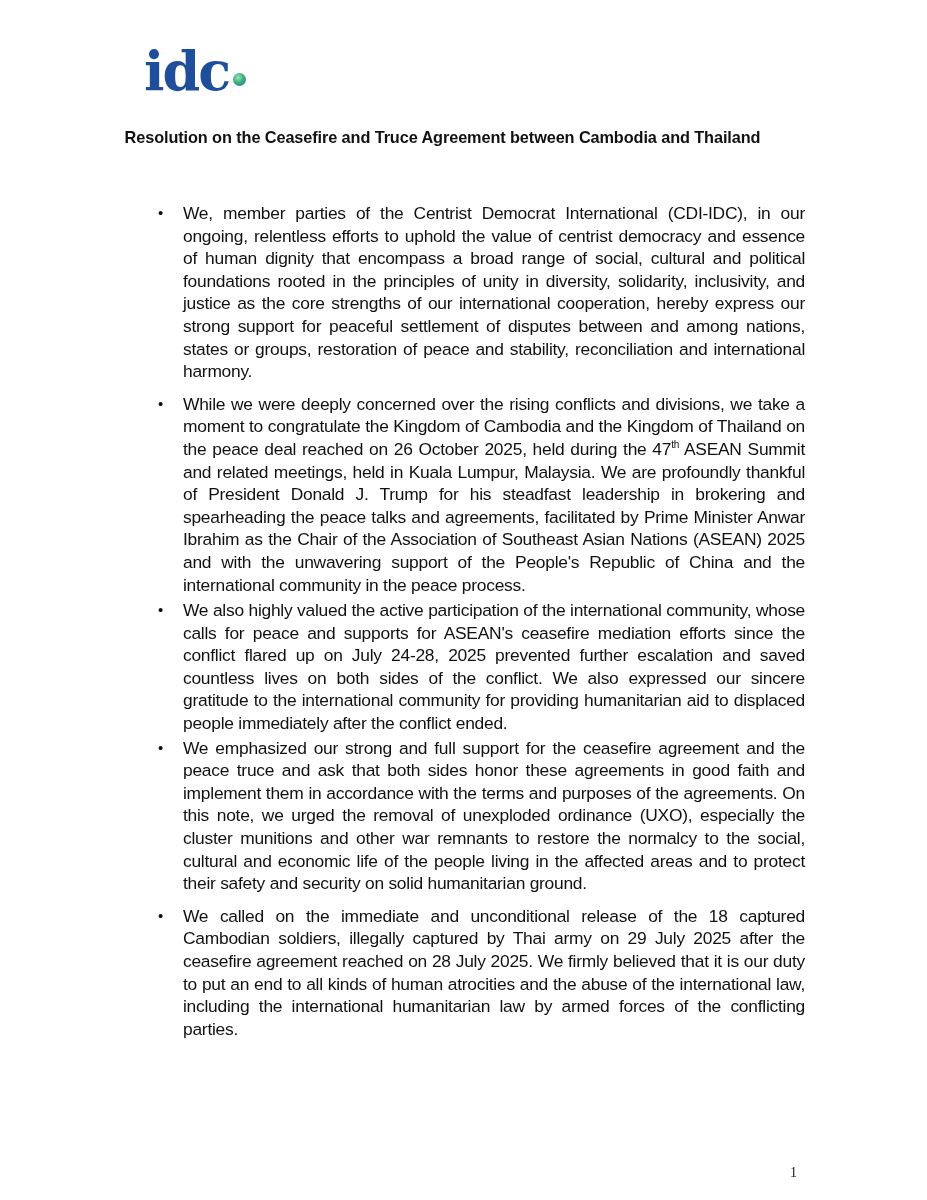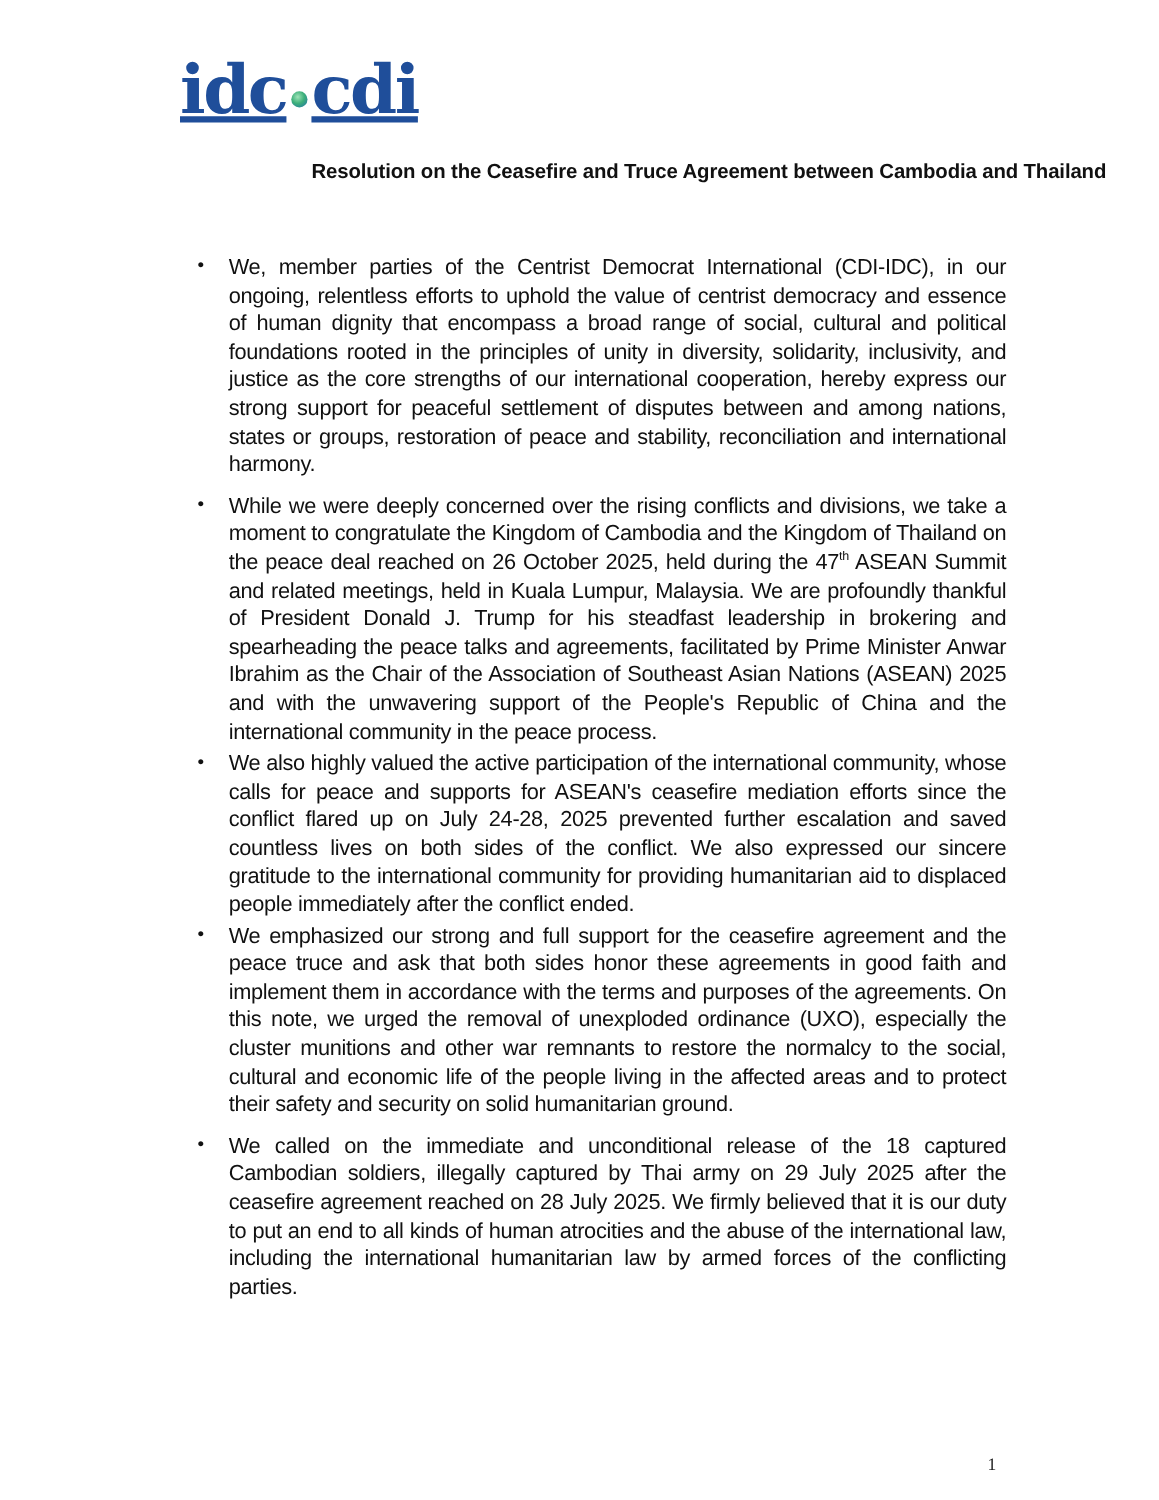--- a/index.html
+++ b/index.html
@@ -21,36 +21,35 @@
       top: 38px;
       height: 60px;
       display: flex;
       align-items: flex-end;
       font-family: "DejaVu Serif", "Liberation Serif", serif;
       font-weight: bold;
       font-size: 54px;
       line-height: 54px;
       color: #1f4e9a;
       letter-spacing: -2px;
-      text-decoration: underline;
     }
     .logo .dot {
       display: inline-block;
       width: 13px;
       height: 13px;
       border-radius: 50%;
       background: radial-gradient(circle at 40% 35%, #9fe3b8 0%, #3db07a 45%, #1c6fa8 100%);
       margin: 0 3px 12px 4px;
     }
     .title {
       position: absolute;
       left: 0;
       width: 885px;
       top: 128px;
-      text-align: right;
+      text-align: center;
       font-weight: bold;
       font-size: 16.3px;
       letter-spacing: -0.1px;
       color: #111;
     }
     .bullets {
       position: absolute;
       left: 183px;
       top: 202px;
       width: 622px;
@@ -85,21 +84,20 @@
       font-size: 14px;
       color: #222;
     }
   </style>
 </head>
 <body>
 
 <div class="logo">
   <span>idc</span>
   <span class="dot"></span>
-  <span>cdi</span>
 </div>
 
 <div class="title">Resolution on the Ceasefire and Truce Agreement between Cambodia and Thailand</div>
 
 <ul class="bullets">
   <li class="bullet b1">
     <span class="marker">•</span>
     <span>We, member parties of the Centrist Democrat International (CDI-IDC), in our ongoing, relentless efforts to uphold the value of centrist democracy and essence of human dignity that encompass a broad range of social, cultural and political foundations rooted in the principles of unity in diversity, solidarity, inclusivity, and justice as the core strengths of our international cooperation, hereby express our strong support for peaceful settlement of disputes between and among nations, states or groups, restoration of peace and stability, reconciliation and international harmony.</span>
   </li>
   <li class="bullet b2">

